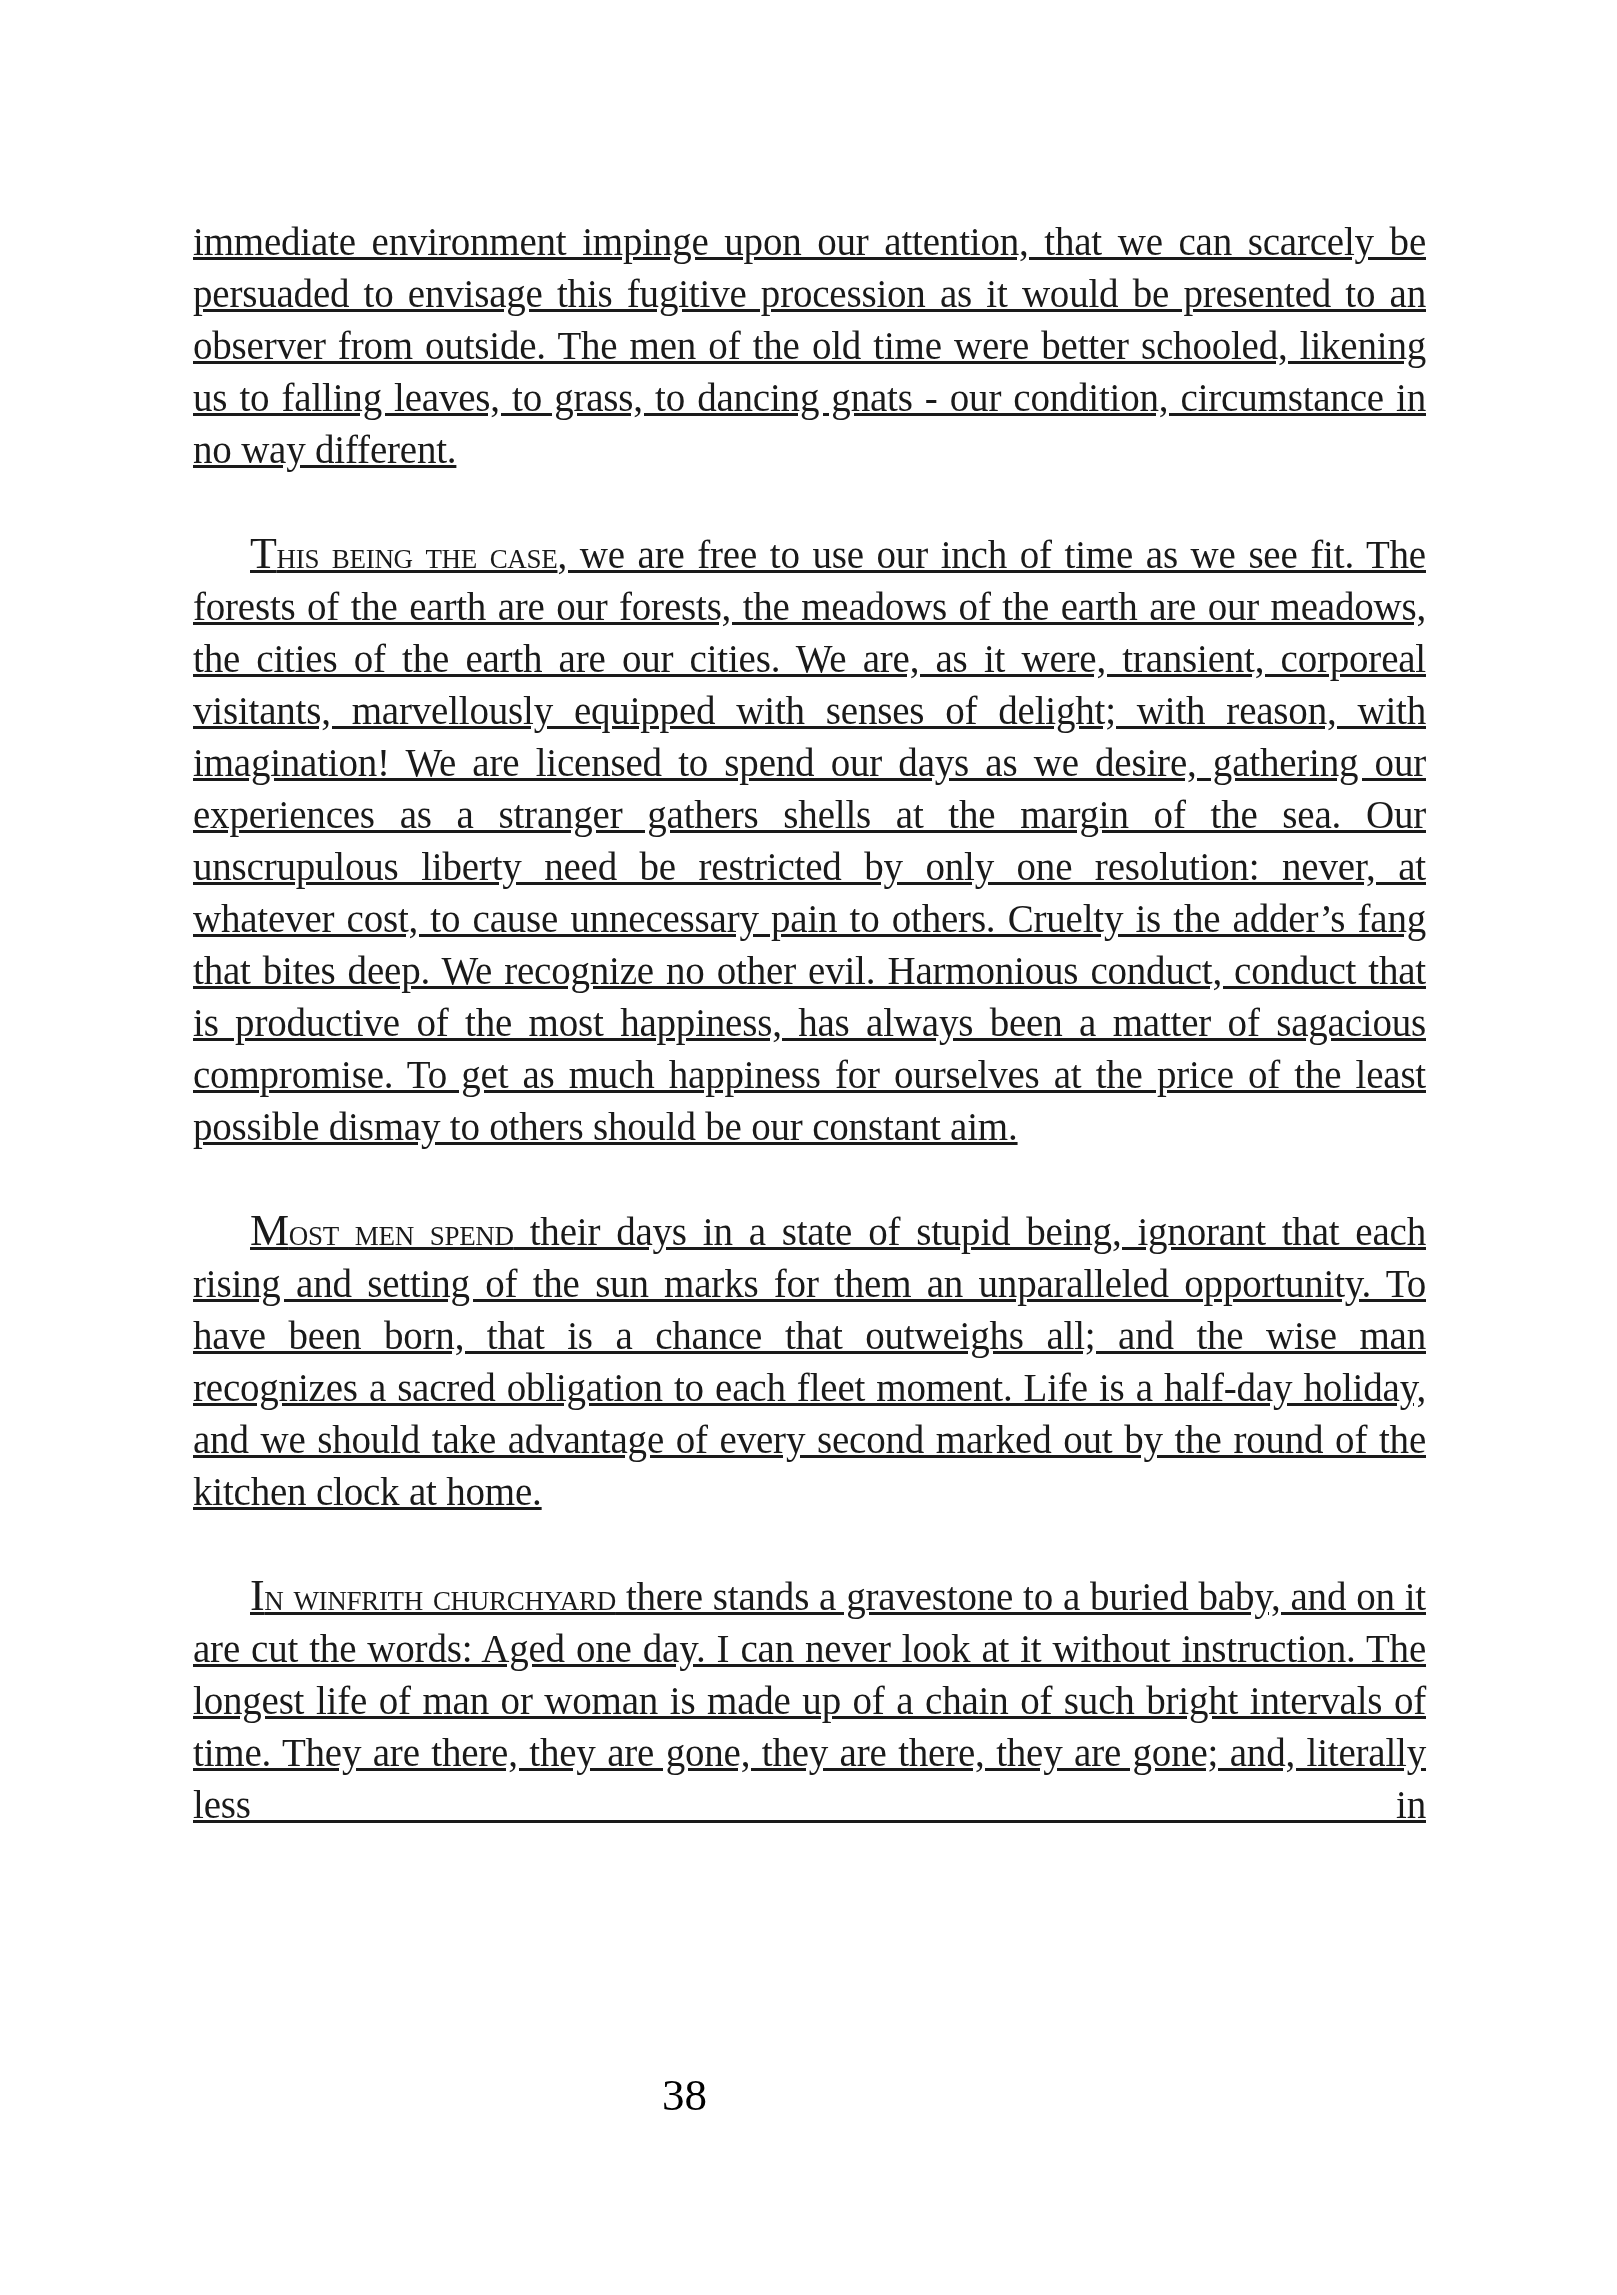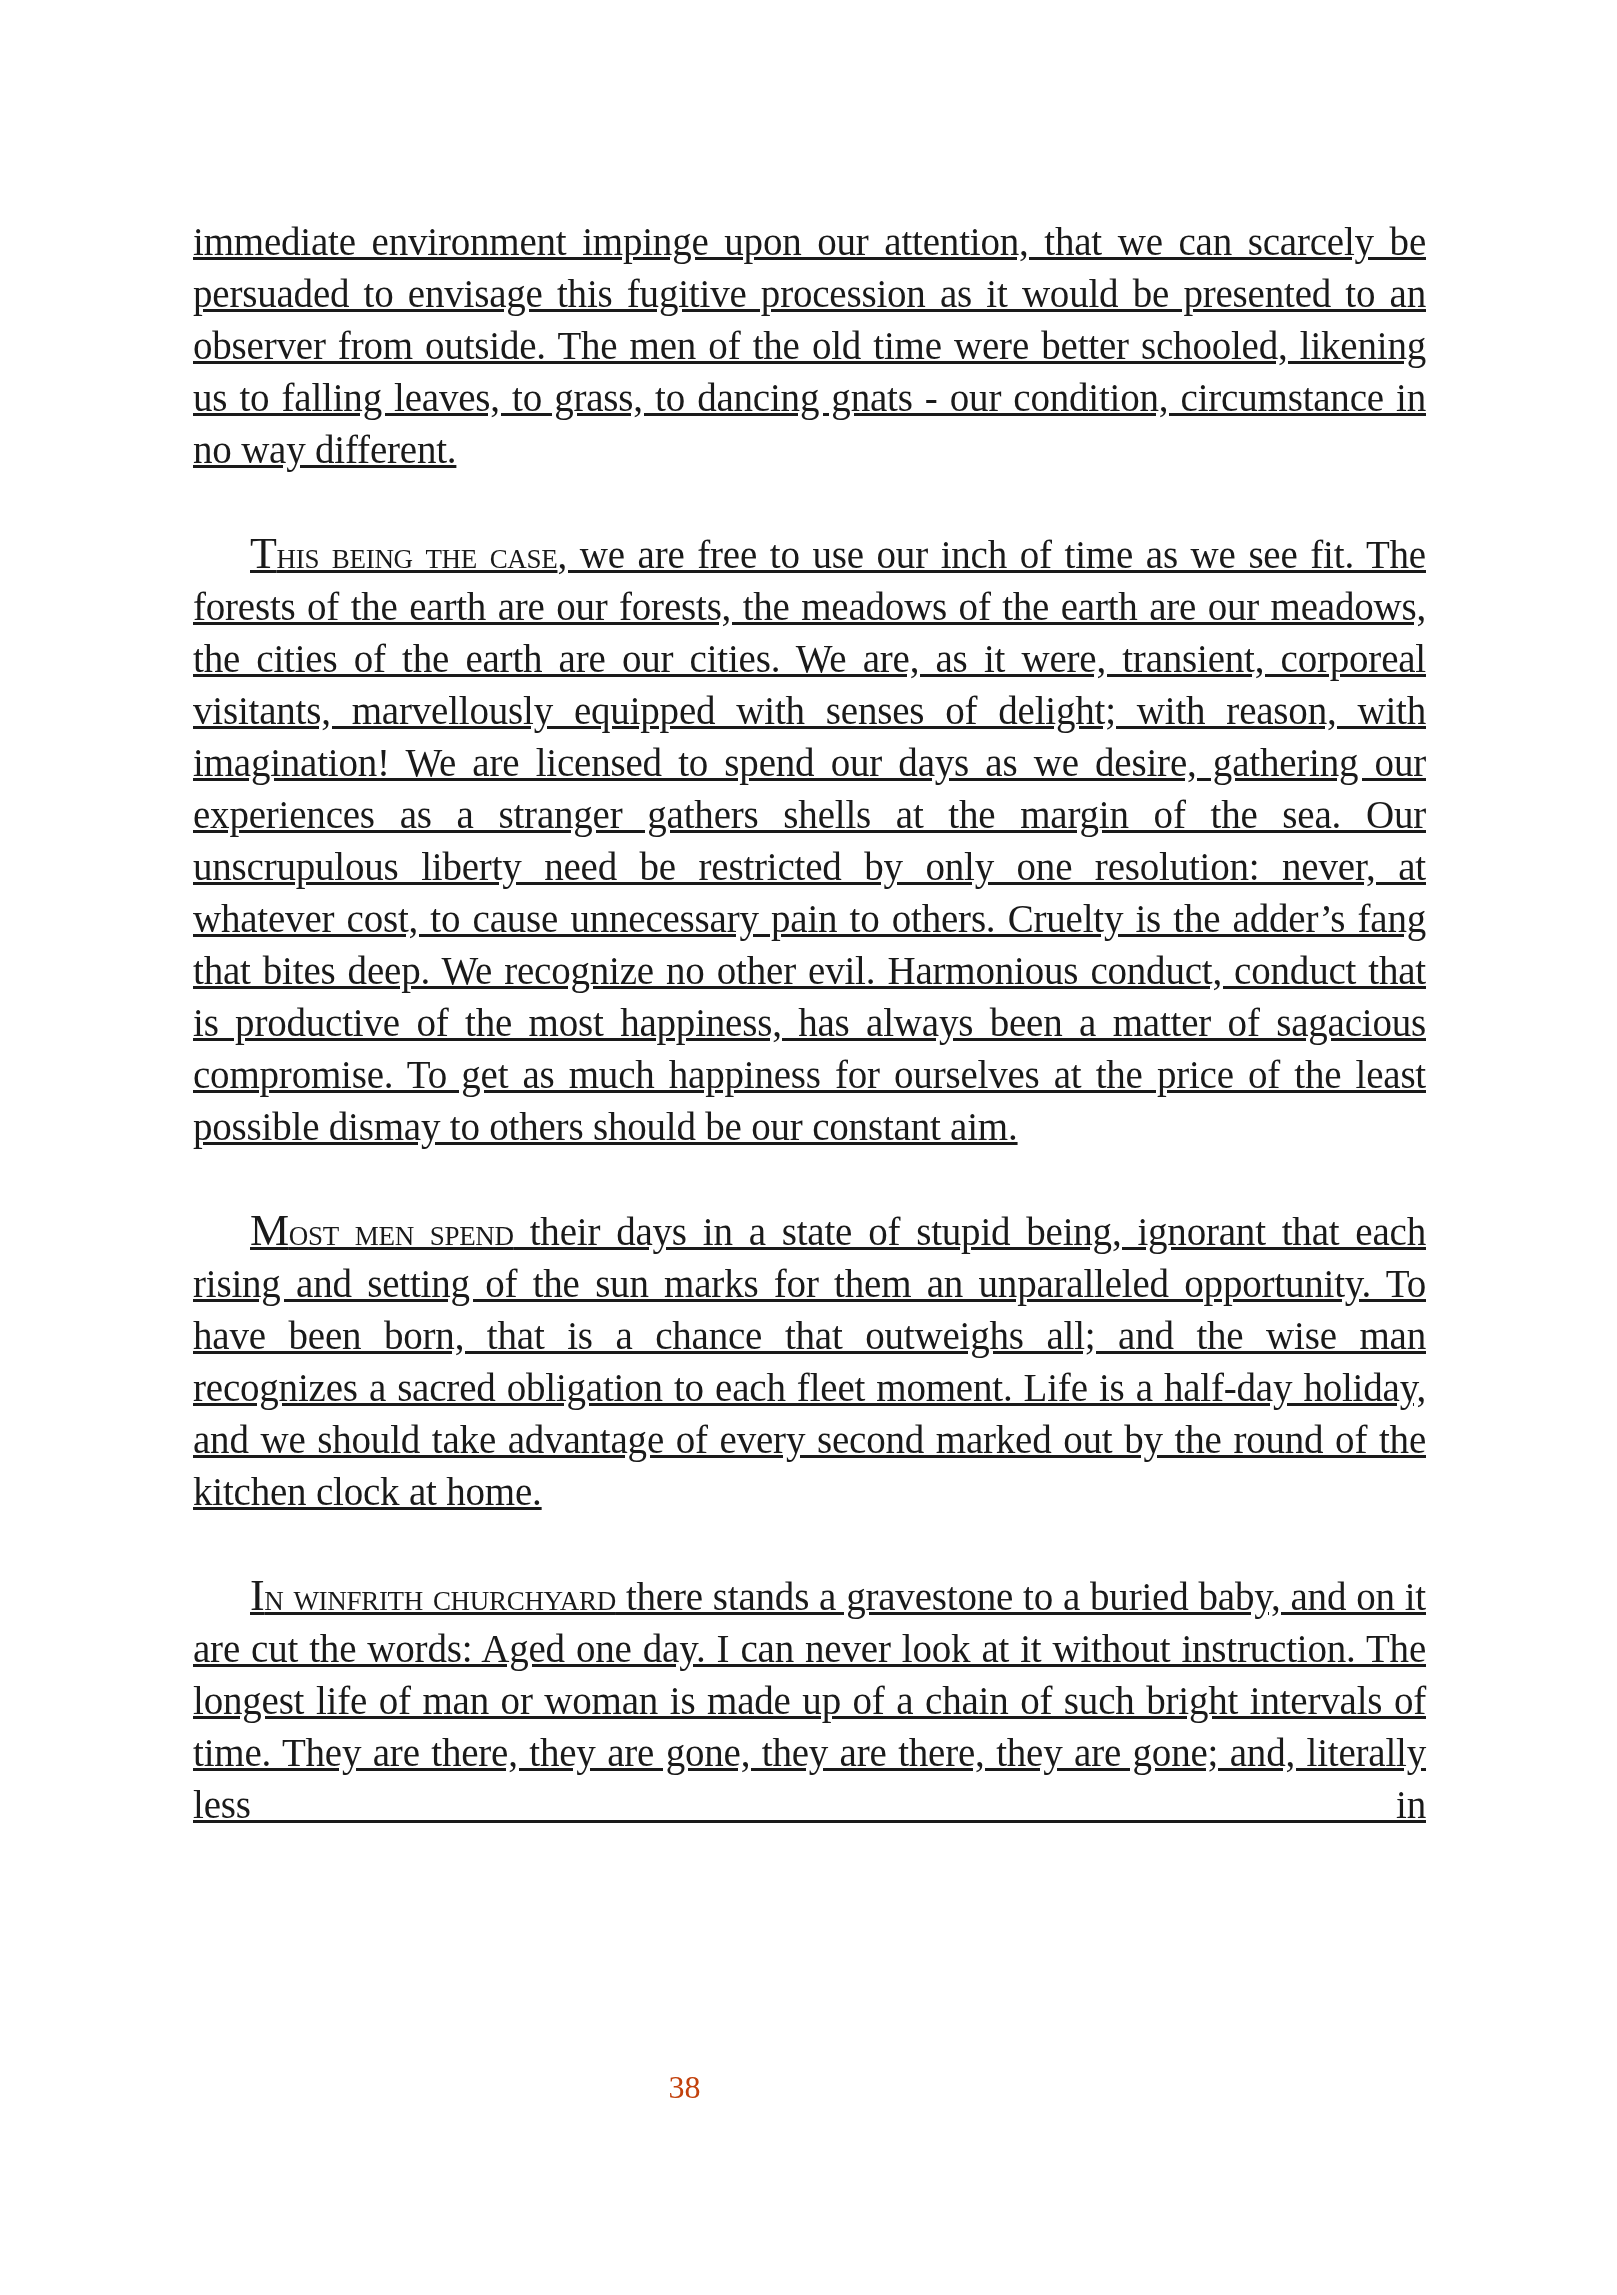--- a/index.html
+++ b/index.html
@@ -40,22 +40,22 @@
   }
   .para .lead-initial {
     font-size: 44px;
   }
   .page-number {
     position: absolute;
     top: 2069px;
     left: 0;
     width: 1369px;
     text-align: center;
-    font-size: 32px;
-    color: #c2410c;
+    font-size: 45px;
+    color: #000000;
   }
 </style>
 </head>
 <body>
 
 <div class="page">
 
   <p class="para">
     <span>immediate environment impinge upon our attention, that we can scarcely be persuaded to envisage this fugitive procession as it would be presented to an observer from outside. The men of the old time were better schooled, likening us to falling leaves, to grass, to dancing gnats - our condition, circumstance in no way different.</span>
   </p>

